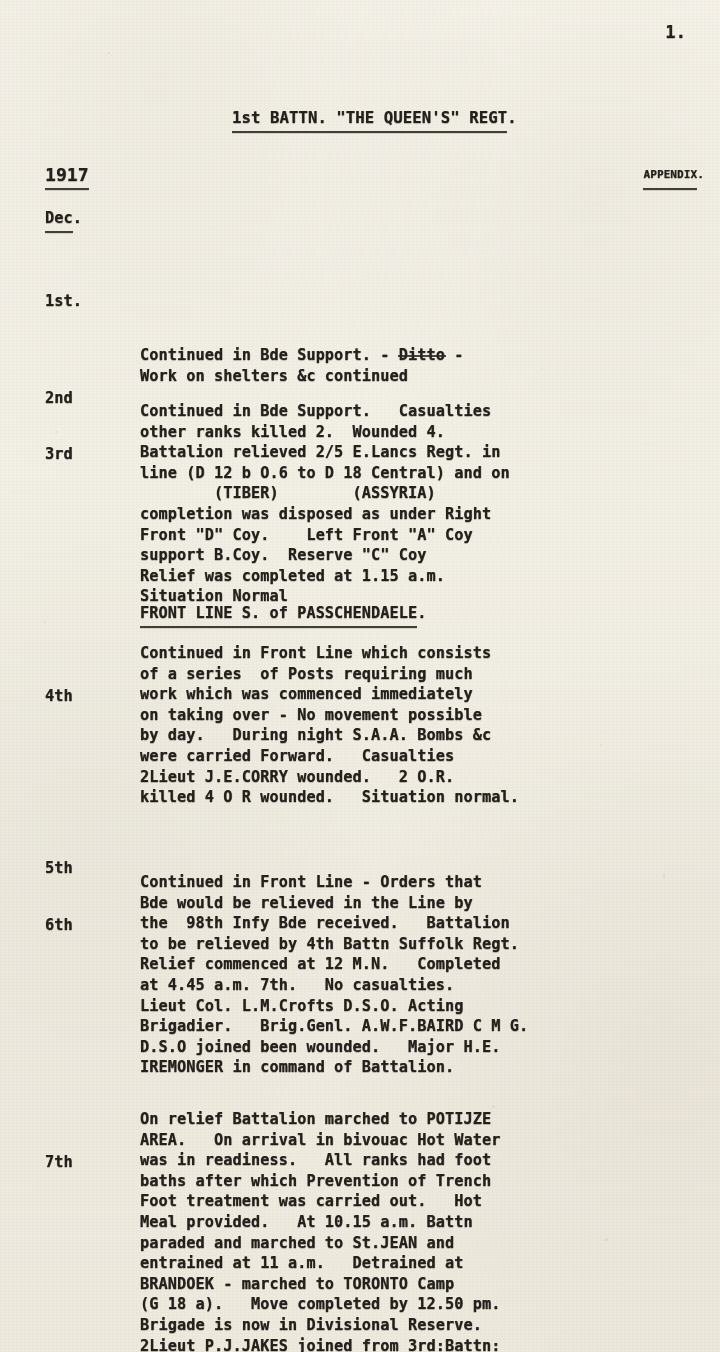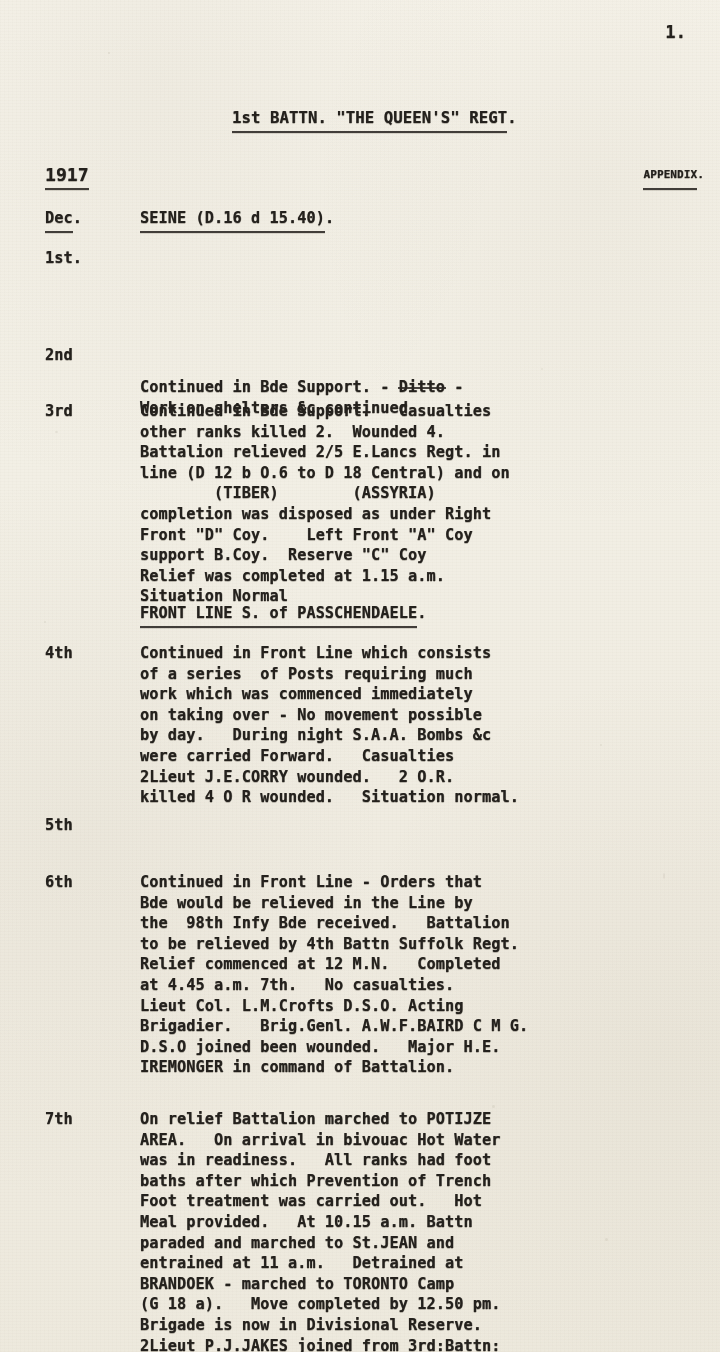--- a/index.html
+++ b/index.html
@@ -92,34 +92,34 @@
     bottom: -4px;
     height: 2px;
     background: #2a2622;
     opacity: 0.88;
     box-shadow: 0 0.5px 0.5px rgba(60,54,44,0.35);
   }
 
   
   .entry-day {
     left: 45px;
+    margin-top: 43px;
   }
   .entry-body {
     left: 140px;
     right: 20px;
   }
 
   .heading-line {
     left: 140px;
   }
 
   .strike {
     position: relative;
     display: inline-block;
-    margin-top: 32px;
   }
   .strike::after {
     content: "";
     position: absolute;
     left: -1px;
     right: -1px;
     top: 50%;
     height: 2px;
     background: #2a2622;
     opacity: 0.85;
@@ -141,21 +141,20 @@
   <div class="speck" style="top:368px;left:541px;width:2px;height:2px;opacity:.25"></div>
 
   <div class="ink page-number">1.</div>
 
   <div class="ink doc-title"><span class="ul">1st BATTN. "THE QUEEN'S" REGT</span>.</div>
 
   <div class="ink year-label"><span class="ul">1917</span></div>
   <div class="ink appendix"><span class="ul">APPENDIX</span>.</div>
 
   <div class="ink month-label"><span class="ul">Dec</span>.</div>
-  <div class="ink loc-seine"><span class="ul">SEINE (D.16 d 15.40)</span>.</div>
 
   <div class="ink entry-day" style="top:248px">1st.</div>
 
   <div class="ink entry-day" style="top:345px">2nd</div>
   <div class="ink entry-body" style="top:345px"><span>Continued in Bde Support. - </span><span class="strike">Ditto</span><span> -</span>
 <span>Work on shelters &amp;c continued</span></div>
 
   <div class="ink entry-day" style="top:401px">3rd</div>
   <div class="ink entry-body" style="top:401px"><span>Continued in Bde Support.   Casualties</span>
 <span>other ranks killed 2.  Wounded 4.</span>

